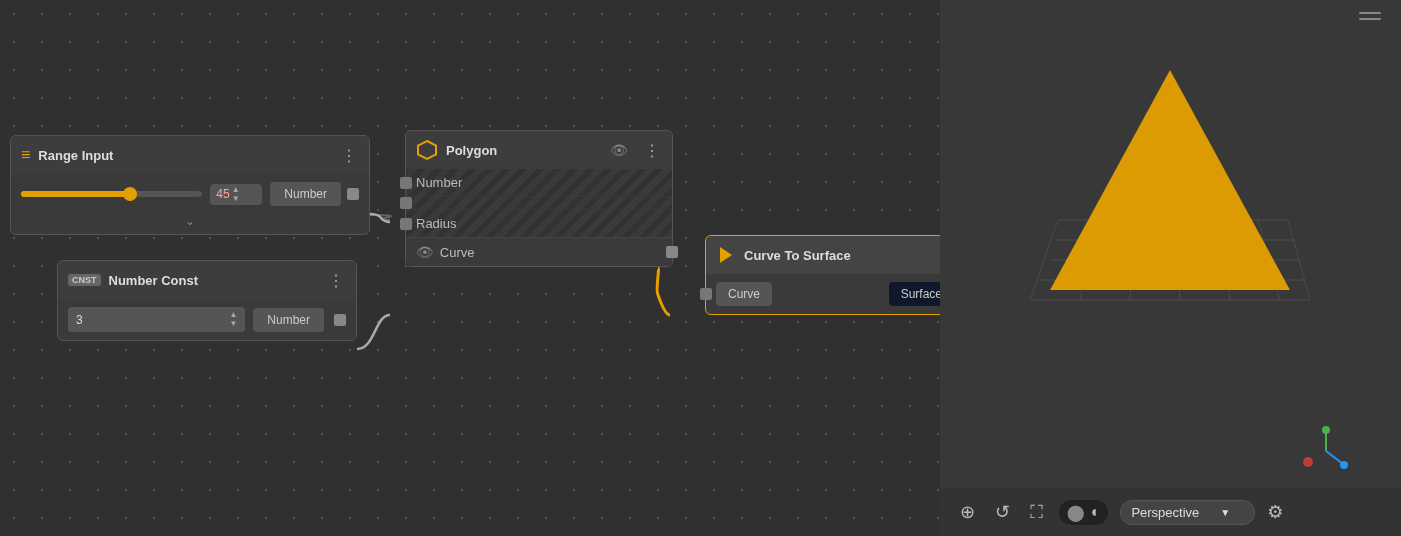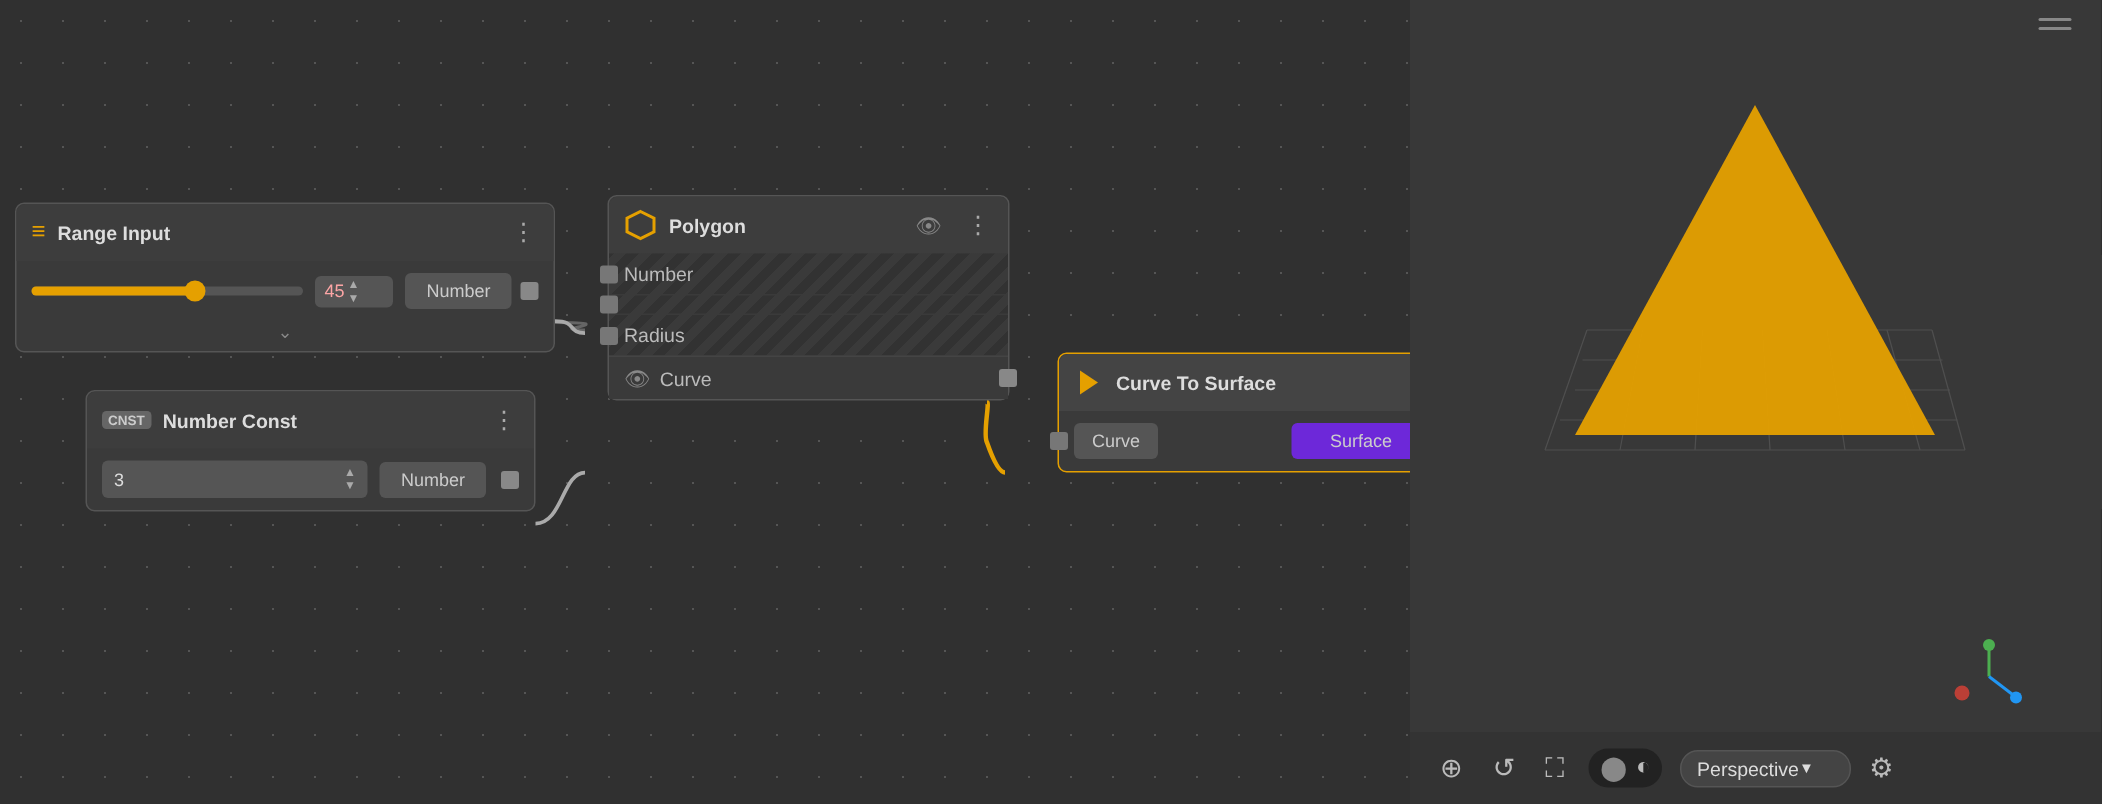--- a/index.html
+++ b/index.html
@@ -364,21 +364,21 @@
     .perspective-select {
       background: #444;
       border: 1px solid #555;
       border-radius: 12px;
       padding: 4px 24px 4px 10px;
       color: #ddd;
       font-size: 13px;
       cursor: pointer;
       display: flex;
       align-items: center;
-      gap: 0;
+      gap: 21px;
       text-align: right;
     }
 
     .settings-btn {
       color: #bbb;
       font-size: 18px;
       cursor: pointer;
     }
 
     
@@ -518,21 +518,21 @@
       </svg>
       <span class="node-title">Curve To Surface</span>
       <span class="node-menu-btn">⋮</span>
     </div>
     <div class="cts-body">
       <div class="cts-input">
         <div class="cts-input-socket" style="width:12px; height:12px; background:#777; border-radius:2px; position:absolute; left:-6px; top:50%; transform:translateY(-50%);"></div>
         <div style="background:#555; border-radius:4px; padding:5px 12px; color:#ccc; font-size:12px; display:inline-block;">Curve</div>
       </div>
       <div class="cts-output">
-        <div style="background:#6d28d9; border-radius:4px; padding:5px 26px; color:#ccc; font-size:12px; display:inline-block;">Surface</div>
+        <div style="background:#0f172a; border-radius:4px; padding:5px 12px; color:#ccc; font-size:12px; display:inline-block;">Surface</div>
         <div class="cts-output-socket" style="width:12px; height:12px; background:#777; border-radius:2px; position:absolute; right:-6px; top:50%; transform:translateY(-50%);"></div>
       </div>
     </div>
   </div>
 
 </div>
 
 <div class="viewport">
 
   <div class="hamburger">

